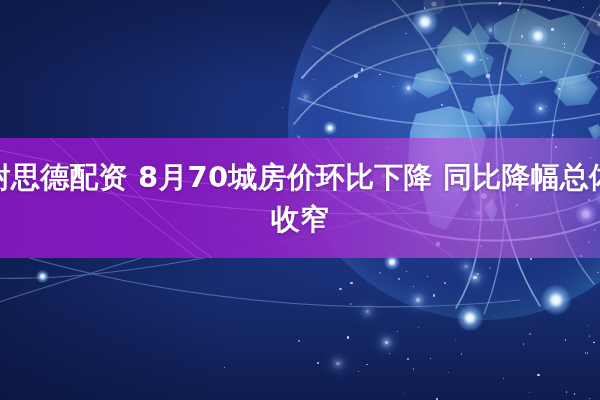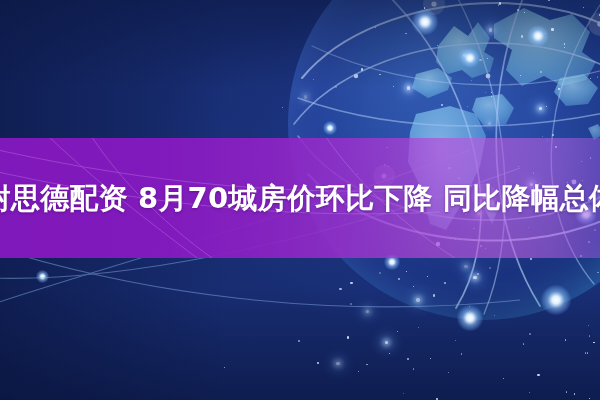--- a/index.html
+++ b/index.html
@@ -358,15 +358,16 @@
         <path d="M-20 30 C 130 64, 280 82, 440 74"></path>
         <path d="M40 -10 C 90 40, 150 84, 210 130"></path>
         <path d="M86 -10 C 120 44, 168 90, 226 130"></path>
         <path d="M320 -10 C 352 40, 400 86, 470 130"></path>
       </g>
     </svg>
   </div>
 
   <div class="headline">
     <div class="ln1">耐思德配资 8月70城房价环比下降 同比降幅总体</div>
+    <div class="ln2">收窄</div>
   </div>
 
 </div>
 
 </body></html>

